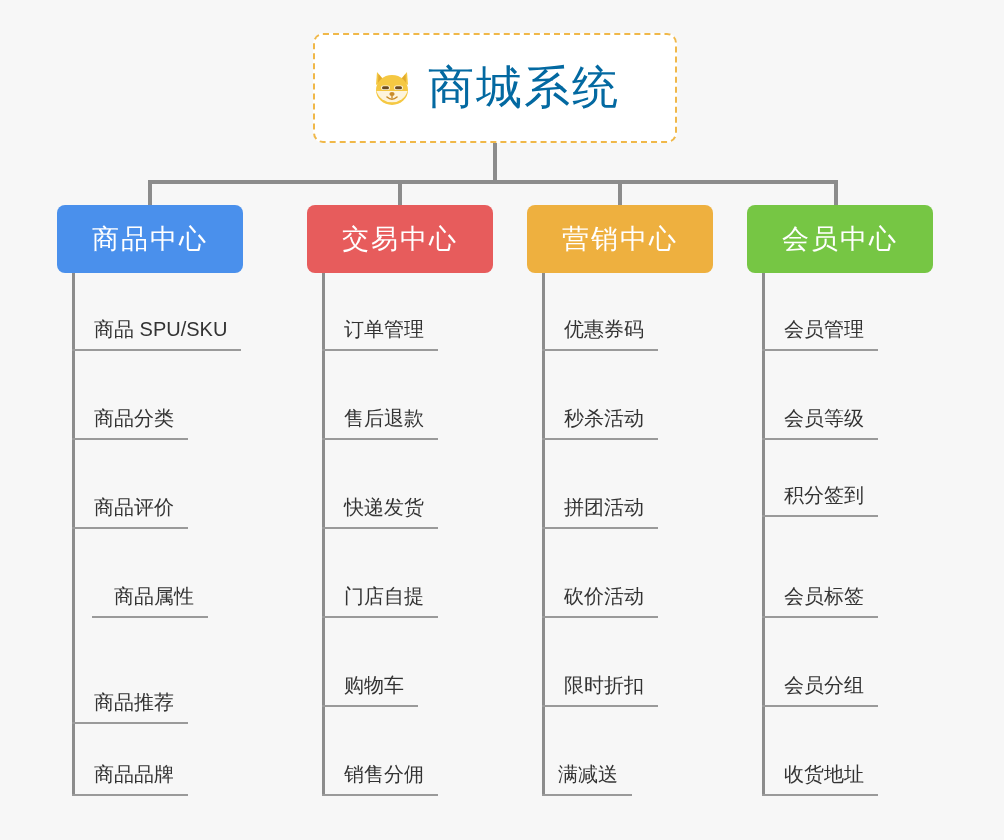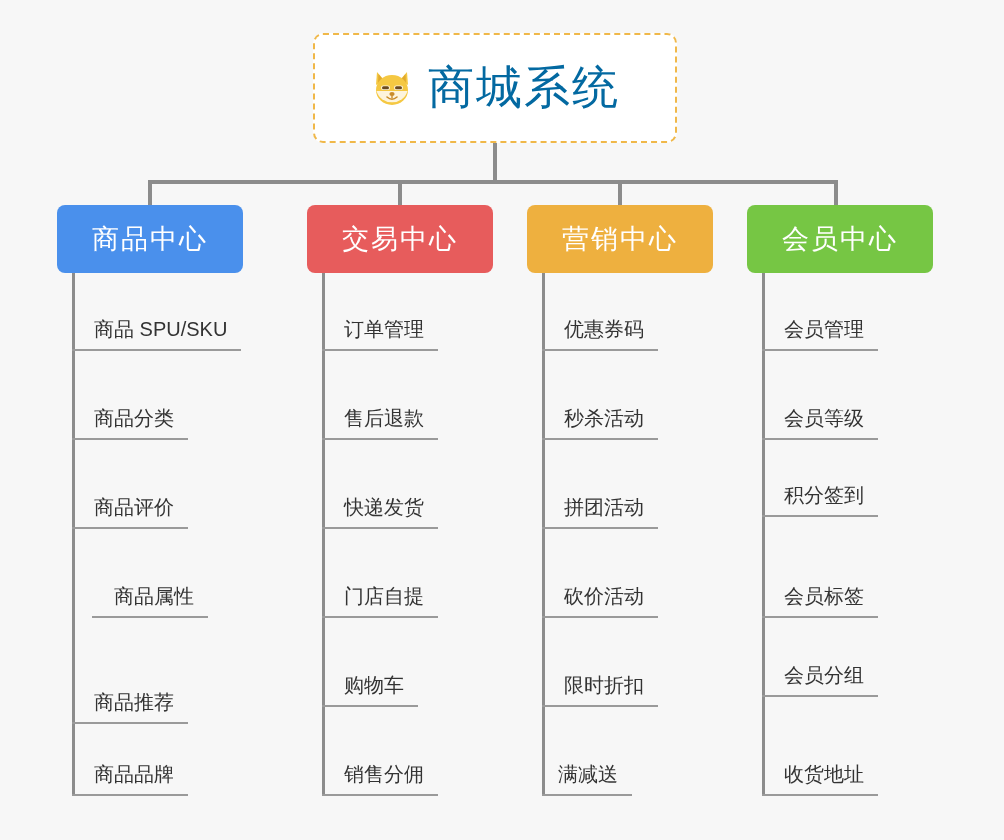--- a/index.html
+++ b/index.html
@@ -199,19 +199,19 @@
     </div>
     <div class="spine" style="height:521px;"></div>
     <div class="leaf" style="top:110px;">
       <span>会员管理</span></div>
     <div class="leaf" style="top:199px;">
       <span>会员等级</span></div>
     <div class="leaf" style="top:276px;">
       <span>积分签到</span></div>
     <div class="leaf" style="top:377px;">
       <span>会员标签</span></div>
-    <div class="leaf" style="top:456px;">
+    <div class="leaf" style="top:466px;">
       <span>会员分组</span></div>
     <div class="leaf" style="top:555px;">
       <span>收货地址</span></div>
   </div>
 
 </div>
 
 </body></html>

